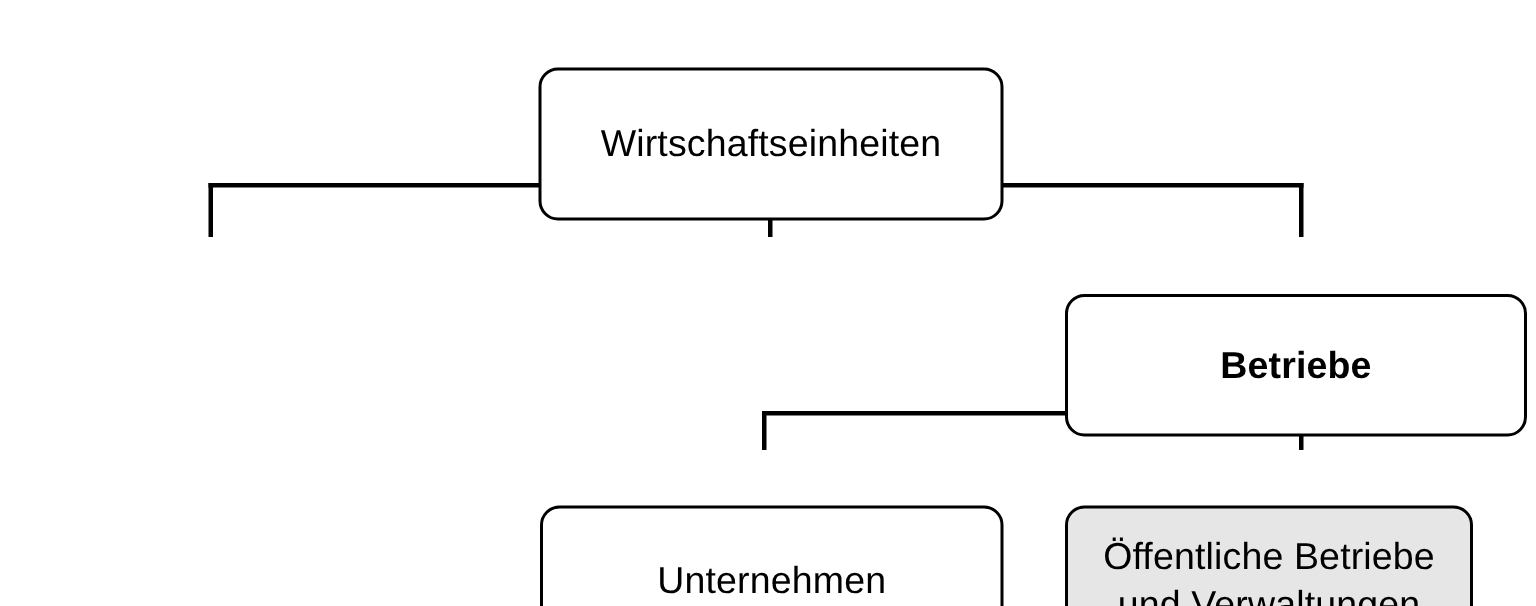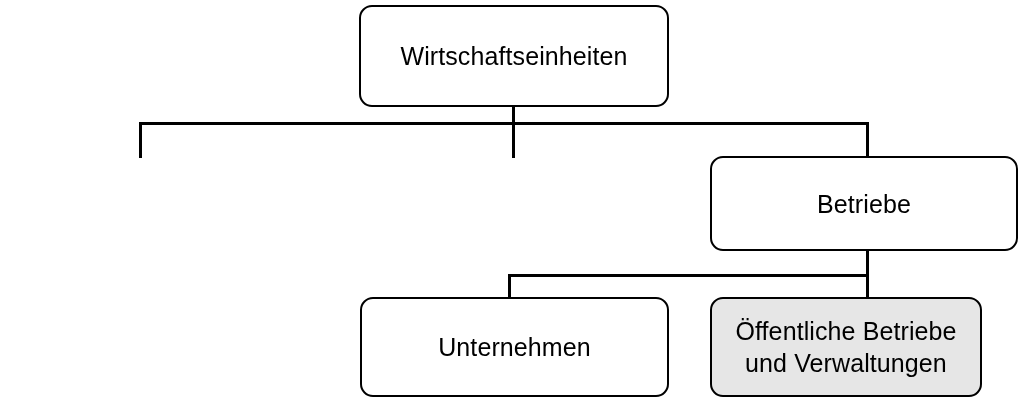--- a/index.html
+++ b/index.html
@@ -24,20 +24,21 @@
     display: flex;
     align-items: center;
     justify-content: center;
     text-align: center;
     color: #000000;
     font-size: 25px;
     font-weight: 400;
     line-height: 1.28;
     letter-spacing: 0.1px;
     padding: 0 6px;
+    margin-top: 40px;
   }
   .node.highlight {
     background: #e6e6e6;
   }
   .node-label {
     display: block;
     white-space: pre-line;
   }
   .connector {
     position: absolute;
@@ -46,21 +47,21 @@
   .connector.h {
     height: 3px;
   }
   .connector.v {
     width: 3px;
   }
   
   #node-root           { left: 359px;  top: 5px;   width: 310px; height: 102px; }
   #node-oeff-haushalte { left: 2px;    top: 156px; width: 314px; height: 95px;  }
   #node-privathaushalte{ left: 360px;  top: 156px; width: 309px; height: 95px;  }
-  #node-betriebe       { left: 710px;  top: 156px; width: 308px; height: 95px;  }
+  #node-betriebe       { left: 710px;  top: 156px; width: 308px; height: 95px; font-weight: bold;  }
   #node-unternehmen    { left: 360px;  top: 297px; width: 309px; height: 100px; }
   #node-oeff-betriebe  { left: 710px;  top: 297px; width: 272px; height: 100px; justify-content: center; }
   
   #conn-root-stem      { left: 512px;  top: 105px; height: 20px;  }
   #conn-bus-level1     { left: 139px;  top: 122px; width: 730px;  }
   #conn-drop-left      { left: 139px;  top: 122px; height: 36px;  }
   #conn-drop-middle    { left: 512px;  top: 122px; height: 36px;  }
   #conn-drop-right     { left: 866px;  top: 122px; height: 36px;  }
   #conn-betriebe-stem  { left: 866px;  top: 249px; height: 28px;  }
   #conn-bus-level2     { left: 508px;  top: 274px; width: 361px;  }

